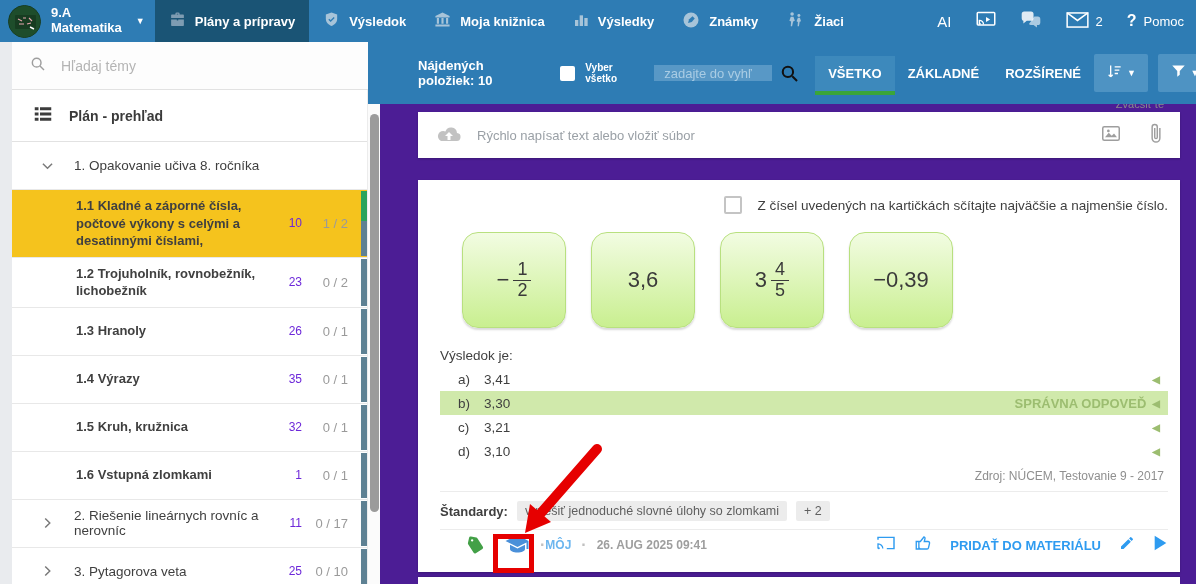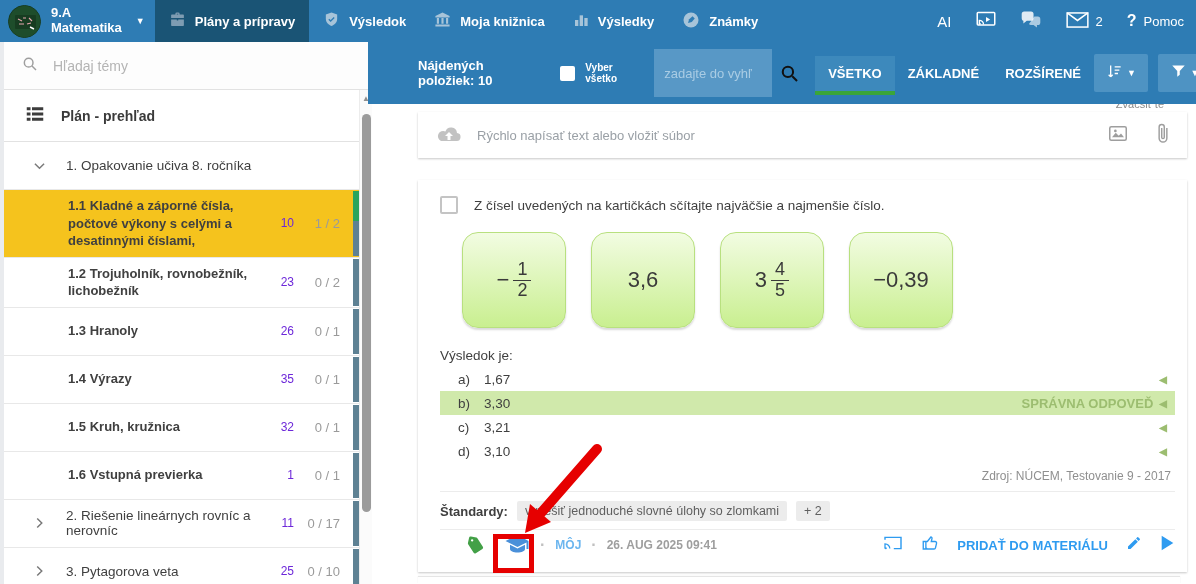--- a/index.html
+++ b/index.html
@@ -17,21 +17,21 @@
   .tab svg { color:#a7c4d9; flex:none; }
   .tab.active { background:#1a5475; }
   .tab.active svg { color:#7e9cb2; }
   .hicon { display:flex; align-items:center; gap:7px; padding:0 12px; font-size:13px; font-weight:normal; cursor:pointer; }
   .hicon.ai { font-size:15px; margin-left:auto; }
   .userbox { background:#1a5475; padding:5px 12px 0 12px; min-width:132px; line-height:1.3; }
   .userbox .l1 { font-size:11px; font-weight:bold; }
   .userbox .l2 { font-size:12px; color:#9fc6e4; }
 
   
-  .sidebar { position:absolute; left:4px; top:42px; width:368px; bottom:0; background:#fff; overflow:hidden; }
+  .sidebar { position:absolute; left:12px; top:42px; width:368px; bottom:0; background:#fff; overflow:hidden; }
   .sb-search { height:48px; display:flex; align-items:center; padding:0 18px; border-bottom:1px solid #e2e2e2; background:#fdfdfd; }
   .sb-search svg { color:#9e9e9e; flex:none; }
   .sb-search input { border:0; outline:0; margin-left:15px; font-size:14px; color:#555; width:250px; font-family:inherit; background:transparent; }
   .sb-search input::placeholder { color:#b4b4b4; }
   .plan-row { height:52px; display:flex; align-items:center; padding:0 18px 0 22px; border-bottom:1px solid #e2e2e2; cursor:pointer; }
   .plan-row svg { color:#3c3c3c; }
   .plan-row .plabel { margin-left:17px; font-size:14px; font-weight:bold; color:#3a3a3a; }
   .topics { position:relative; }
   .topic { position:relative; display:flex; align-items:center; border-bottom:1px solid #e8e8e8; padding-right:32px; cursor:pointer; background:#fff; }
   .topic.parent { height:48px; }
@@ -49,41 +49,41 @@
   .sb-scroll .arr { position:absolute; top:4px; left:0; width:12px; text-align:center; font-size:8px; color:#8f8f8f; }
   .sb-scroll .thumb { position:absolute; left:2px; top:24px; width:9px; height:398px; border-radius:5px; background:#9b9b9b; }
 
   
   .main { position:absolute; left:368px; right:0; top:42px; bottom:0; display:flex; flex-direction:column; }
   .toolbar { height:62px; background:#2e7cb4; display:flex; align-items:center; padding-left:50px; color:#fff; flex:none; position:relative; z-index:10; }
   .found { font-size:13px; font-weight:bold; }
   .selwrap { display:flex; align-items:center; margin-left:30px; gap:10px; cursor:pointer; }
   .cbx { width:15px; height:15px; background:#fff; border-radius:2px; flex:none; }
   .selwrap span { font-size:10px; font-weight:bold; }
-  .tsearch { margin-left:26px; width:118px; height:48px; background:#5898c6; border:0; outline:0; padding:0 10px; font-size:13px; color:#eaf4fb; font-family:inherit; }
+  .tsearch { margin-left:26px; width:118px; height:16px; background:#5898c6; border:0; outline:0; padding:0 10px; font-size:13px; color:#eaf4fb; font-family:inherit; }
   .tsearch::placeholder { color:#a9cce4; }
   .mag-dark { margin-left:8px; color:#111; display:flex; }
   .ttabs { display:flex; align-items:center; margin-left:16px; height:100%; }
   .ttab { padding:10px 13px; font-size:13px; font-weight:bold; cursor:pointer; position:relative; }
   .ttab.active { background:#3d89bc; }
   .ttab.active::after { content:""; position:absolute; left:0; right:0; bottom:-4px; height:4px; background:#3aa53a; }
   .tbuttons { margin-left:auto; display:flex; gap:10px; margin-right:-16px; }
   .tbtn { width:54px; height:38px; background:#4e93c3; border-radius:2px; display:flex; align-items:center; justify-content:center; gap:5px; cursor:pointer; }
   .tbtn .car { font-size:9px; }
 
-  .content { flex:1; background:#ffffff; position:relative; overflow:hidden; padding:8px 9px 0 50px; }
+  .content { flex:1; background:#4c1d95; position:relative; overflow:hidden; padding:8px 16px 0 50px; }
   .clipped-label { position:absolute; top:-6px; right:32px; font-size:11px; color:#8a8a8a; }
   .panel { background:#fff; box-shadow:0 1px 2px rgba(0,0,0,.22); }
   .quick-add { height:46px; display:flex; align-items:center; padding:0 18px; cursor:text; }
   .quick-add .cloud { color:#c2c2c2; display:flex; }
   .quick-add .ph { margin-left:15px; font-size:13px; color:#9aa0a6; }
   .qa-icons { margin-left:auto; display:flex; gap:30px; color:#9e9e9e; align-items:center; }
 
   .qpanel { margin-top:22px; height:392px; padding:16px 12px 12px 22px; display:flex; flex-direction:column; }
-  .prompt-row { display:flex; align-items:flex-start; }
+  .prompt-row { display:flex; align-items:flex-start;justify-content:flex-end; }
   .qcbx { width:18px; height:18px; border:2px solid #c4c4c4; border-radius:2px; flex:none; cursor:pointer; }
   .prompt { margin-left:16px; margin-top:2px; font-size:13.5px; color:#3f3f3f; }
   .cards-row { display:flex; gap:25px; margin:18px 0 0 22px; }
   .qcard { width:104px; height:96px; border-radius:16px; border:1px solid #b8e07f; background:linear-gradient(#f2fce2, #c9ef90); box-shadow:0 2px 2px rgba(0,0,0,.15); display:flex; align-items:center; justify-content:center; color:#3a3a3a; }
   .qcard .big { font-size:22px; }
   .frac { display:inline-flex; flex-direction:column; align-items:center; line-height:1.1; font-size:18px; margin-left:4px; }
   .frac .fden { border-top:1.5px solid #3a3a3a; padding:0 4px; }
   .frac .fnum { padding:0 4px; }
   .result-label { margin-top:20px; font-size:13.5px; color:#3f3f3f; }
   .options { margin-top:4px; }
@@ -95,21 +95,21 @@
   .badge .tri { font-size:10px; }
   .source { margin-top:6px; text-align:right; font-size:12px; color:#8f8f8f; padding-right:4px; }
   .divider { border-top:1px solid #ececec; margin-top:8px; }
   .standards { margin-top:9px; display:flex; align-items:center; gap:9px; }
   .standards .slabel { font-size:13px; font-weight:bold; color:#3f3f3f;text-align:center; }
   .chip { background:#ececec; color:#5f5f5f; font-size:12.5px; padding:3px 8px; border-radius:2px; cursor:pointer; }
   .qfooter { margin-top:auto; display:flex; align-items:center; height:30px; }
   .qfooter .tagi { color:#43a047; margin-left:26px; display:flex; cursor:pointer; }
   .qfooter .capi { color:#4a90d9; margin-left:20px; display:flex; cursor:pointer; }
   .sep { color:#c0c0c0; margin-left:10px; font-weight:bold; }
-  .owner { margin-left:10px; font-size:12px; font-weight:bold; color:#6cb6ef; cursor:pointer; }
+  .owner { font-size:12px; font-weight:bold; color:#6cb6ef; cursor:pointer; }
   .qdate { margin-left:10px; font-size:12px; font-weight:bold; color:#9e9e9e; }
   .factions { margin-left:auto; display:flex; align-items:center; gap:18px; color:#2e9bf0; }
   .add-label { font-size:13px; font-weight:bold; cursor:pointer; }
   .factions svg { cursor:pointer; }
   .next-card { position:absolute; left:50px; right:16px; bottom:0; height:7px; background:#fff; box-shadow:0 -1px 1px rgba(0,0,0,.1); }
 
   
   .anno-box { position:absolute; left:493px; top:534px; width:41px; height:39px; border:5px solid #e60000; z-index:60; pointer-events:none; }
   .anno-arrow { position:absolute; left:0; top:0; width:1196px; height:584px; z-index:60; pointer-events:none; }
 </style>
@@ -158,20 +158,29 @@
           <rect x="17" y="9" width="5" height="12"></rect>
         </svg></span>
     <span>Výsledky</span>
   </div>
   <div class="tab">
     <span><svg width="18" height="18" viewBox="0 0 24 24">
           <circle cx="12" cy="12" r="10" fill="currentColor"></circle>
           <path d="M8 16l1.5-5L14 7l3 3-4 4.5L8 16z" fill="#2e7cb4"></path>
         </svg></span>
     <span>Známky</span>
+  </div>
+  <div class="tab">
+    <span><svg width="19" height="17" viewBox="0 0 28 24" fill="currentColor">
+          <circle cx="9" cy="4" r="2.6"></circle>
+          <path d="M7 8h4l2 6-2.5 1L9 22H7l.5-7L5 14l2-6z"></path>
+          <circle cx="19" cy="6" r="2.2"></circle>
+          <path d="M17.5 9.5h3l1.6 5-2 .8-1 6.7h-2l.4-6.5-2-1 2-5z"></path>
+        </svg></span>
+    <span>Žiaci</span>
   </div>
   <div class="hicon ai">AI</div>
   <div class="hicon">
     <span><svg width="20" height="17" viewBox="0 0 24 20" fill="none" stroke="currentColor" stroke-width="1.8">
           <rect x="1.5" y="1.5" width="21" height="15" rx="1"></rect>
           <path d="M4 16c0-3.3-0-5 0-5a5 5 0 015 5" stroke-width="1.6"></path>
           <circle cx="4.6" cy="15.2" r="1.2" fill="currentColor" stroke="none"></circle>
           <path d="M12 7l5 3-5 3V7z" fill="currentColor" stroke="none"></path>
         </svg></span>
   </div>
@@ -249,21 +258,21 @@
     <span class="prog">0 / 1</span>
     <span class="stripe"></span>
   </div>
       <div class="topic child">
     <div class="ctext"><b class="num">1.5</b> <span class="ctitle">Kruh, kružnica</span></div>
     <span class="cnt">32</span>
     <span class="prog">0 / 1</span>
     <span class="stripe"></span>
   </div>
       <div class="topic child">
-    <div class="ctext"><b class="num">1.6</b> <span class="ctitle">Vstupná previerka</span></div>
+    <div class="ctext"><b class="num">1.6</b> <span class="ctitle">Vstupná zlomkami</span></div>
     <span class="cnt">1</span>
     <span class="prog">0 / 1</span>
     <span class="stripe"></span>
   </div>
       <div class="topic parent">
     <span class="chev right">
           <svg width="11" height="8" viewBox="0 0 12 8" fill="none" stroke="#7a7a7a" stroke-width="1.6">
             <polyline points="1,1.5 6,6.5 11,1.5"></polyline>
           </svg>
         </span>
@@ -372,21 +381,21 @@
             </span>
           </div>
           <div class="qcard">
             <span class="big">−0,39</span>
           </div>
         </div>
       <div class="result-label">Výsledok je:</div>
       <div class="options">
           <div class="opt">
     <span class="letter">a)</span>
-    <span class="val">1,67</span>
+    <span class="val">3,41</span>
     <span class="badge" hidden="">
               <span class="badge-text"></span>
               <span class="tri">◀</span>
             </span>
   </div>
           <div class="opt correct">
     <span class="letter">b)</span>
     <span class="val">3,30</span>
     <span class="badge">
               <span class="badge-text">SPRÁVNA ODPOVEĎ</span>

